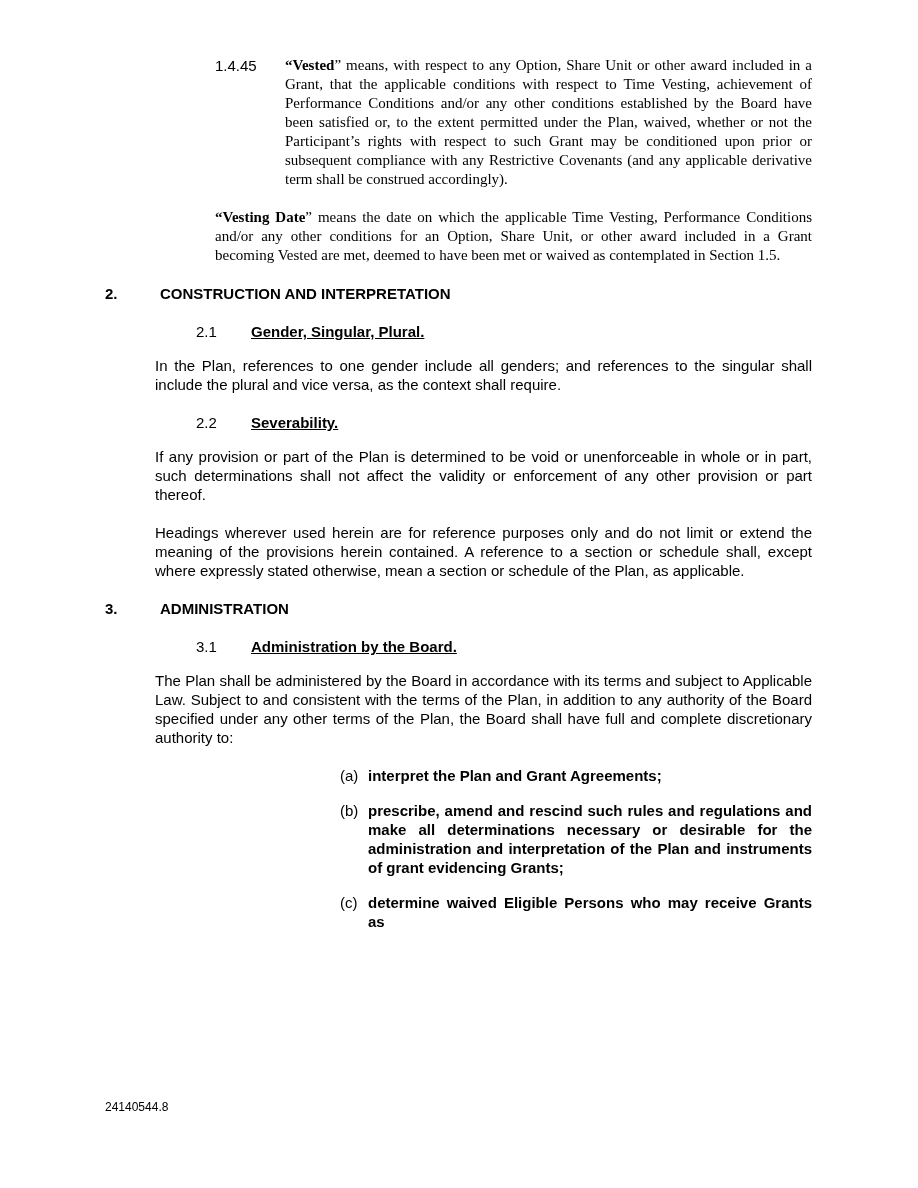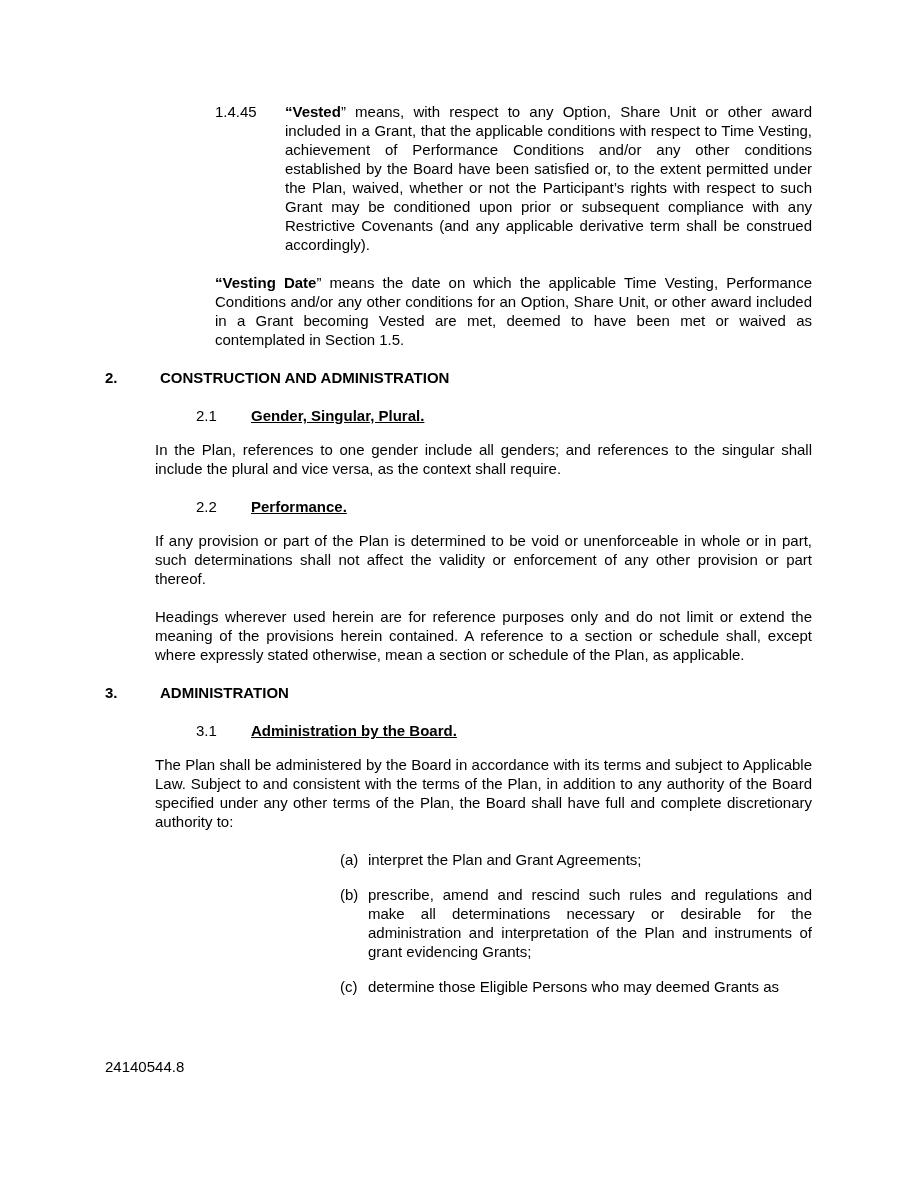--- a/index.html
+++ b/index.html
@@ -6,84 +6,84 @@
   html, body { margin: 0; padding: 0; background: #ffffff; }
   .page {
     position: relative;
     width: 918px;
     height: 1188px;
     background: #ffffff;
     color: #000000;
     font-family: "Liberation Sans", sans-serif;
     font-size: 15px;
     line-height: 19px;
-    padding: 102px 106px 0 105px;
+    padding: 56px 106px 0 105px;
     overflow: hidden;
   }
   p { margin: 0; }
 
   
   .def-item { display: flex; margin-left: 110px; margin-bottom: 19px; }
   .def-num  { width: 70px; flex: none; }
-  .def-text { flex: 1; text-align: justify; }
+  .def-text { flex: 1; text-align: justify; font-family: Liberation Serif, serif; }
   .def-term { font-weight: bold; }
 
   
   .sec-head { display: flex; font-weight: bold; margin-bottom: 19px; }
   .sec-num  { width: 55px; flex: none; }
 
   
   .sub-head { display: flex; margin-left: 55px; margin-bottom: 15px; }
   .sub-num  { width: 55px; flex: none; margin-left: 36px; }
   .sub-title{ font-weight: bold; text-decoration: underline; }
 
   
   .body-para { margin-left: 50px; margin-bottom: 19px; text-align: justify; }
 
   
   .list-item  { display: flex; margin-left: 235px; margin-bottom: 16px; }
   .list-label { width: 28px; flex: none; }
-  .list-text  { flex: 1; text-align: justify; }
+  .list-text  { flex: 1; text-align: justify; font-weight: bold; }
 
   .footer-note {
     position: absolute;
     left: 105px;
-    top: 1060px;
-    font-size: 15px;
+    top: 1100px;
+    font-size: 12px;
     line-height: 14px;
   }
 </style>
 </head>
 <body>
 
 <div class="page">
 
   <div class="def-item">
     <div class="def-num">1.4.45</div>
     <p class="def-text"><span class="def-term">“</span><span class="def-term">Vested</span><span>” means, with respect to any Option, Share Unit or other award included in a Grant, that the applicable conditions with respect to Time Vesting, achievement of Performance Conditions and/or any other conditions established by the Board have been satisfied or, to the extent permitted under the Plan, waived, whether or not the Participant’s rights with respect to such Grant may be conditioned upon prior or subsequent compliance with any Restrictive Covenants (and any applicable derivative term shall be construed accordingly).</span></p>
   </div>
 
   <div class="def-item">
     <p class="def-text"><span class="def-term">“</span><span class="def-term">Vesting Date</span><span>” means the date on which the applicable Time Vesting, Performance Conditions and/or any other conditions for an Option, Share Unit, or other award included in a Grant becoming Vested are met, deemed to have been met or waived as contemplated in Section 1.5.</span></p>
   </div>
 
   <div class="sec-head">
     <div class="sec-num">2.</div>
-    <div class="sec-title">CONSTRUCTION AND ADMINISTRATION</div>
+    <div class="sec-title">CONSTRUCTION AND INTERPRETATION</div>
   </div>
 
   <div class="sub-head">
     <div class="sub-num">2.1</div>
     <div class="sub-title">Gender, Singular, Plural.</div>
   </div>
   <p class="body-para">In the Plan, references to one gender include all genders; and references to the singular shall include the plural and vice versa, as the context shall require.</p>
 
   <div class="sub-head">
     <div class="sub-num">2.2</div>
-    <div class="sub-title">Performance.</div>
+    <div class="sub-title">Severability.</div>
   </div>
   <p class="body-para">If any provision or part of the Plan is determined to be void or unenforceable in whole or in part, such determinations shall not affect the validity or enforcement of any other provision or part thereof.</p>
 
   <p class="body-para">Headings wherever used herein are for reference purposes only and do not limit or extend the meaning of the provisions herein contained.  A reference to a section or schedule shall, except where expressly stated otherwise, mean a section or schedule of the Plan, as applicable.</p>
 
   <div class="sec-head">
     <div class="sec-num">3.</div>
     <div class="sec-title">ADMINISTRATION</div>
   </div>
 
@@ -98,18 +98,18 @@
     <div class="list-text">interpret the Plan and Grant Agreements;</div>
   </div>
 
   <div class="list-item">
     <div class="list-label">(b)</div>
     <div class="list-text">prescribe, amend and rescind such rules and regulations and make all determinations necessary or desirable for the administration and interpretation of the Plan and instruments of grant evidencing Grants;</div>
   </div>
 
   <div class="list-item">
     <div class="list-label">(c)</div>
-    <div class="list-text">determine those Eligible Persons who may deemed Grants as</div>
+    <div class="list-text">determine waived Eligible Persons who may receive Grants as</div>
   </div>
 
   <div class="footer-note">24140544.8</div>
 
 </div>
 
 </body></html>

